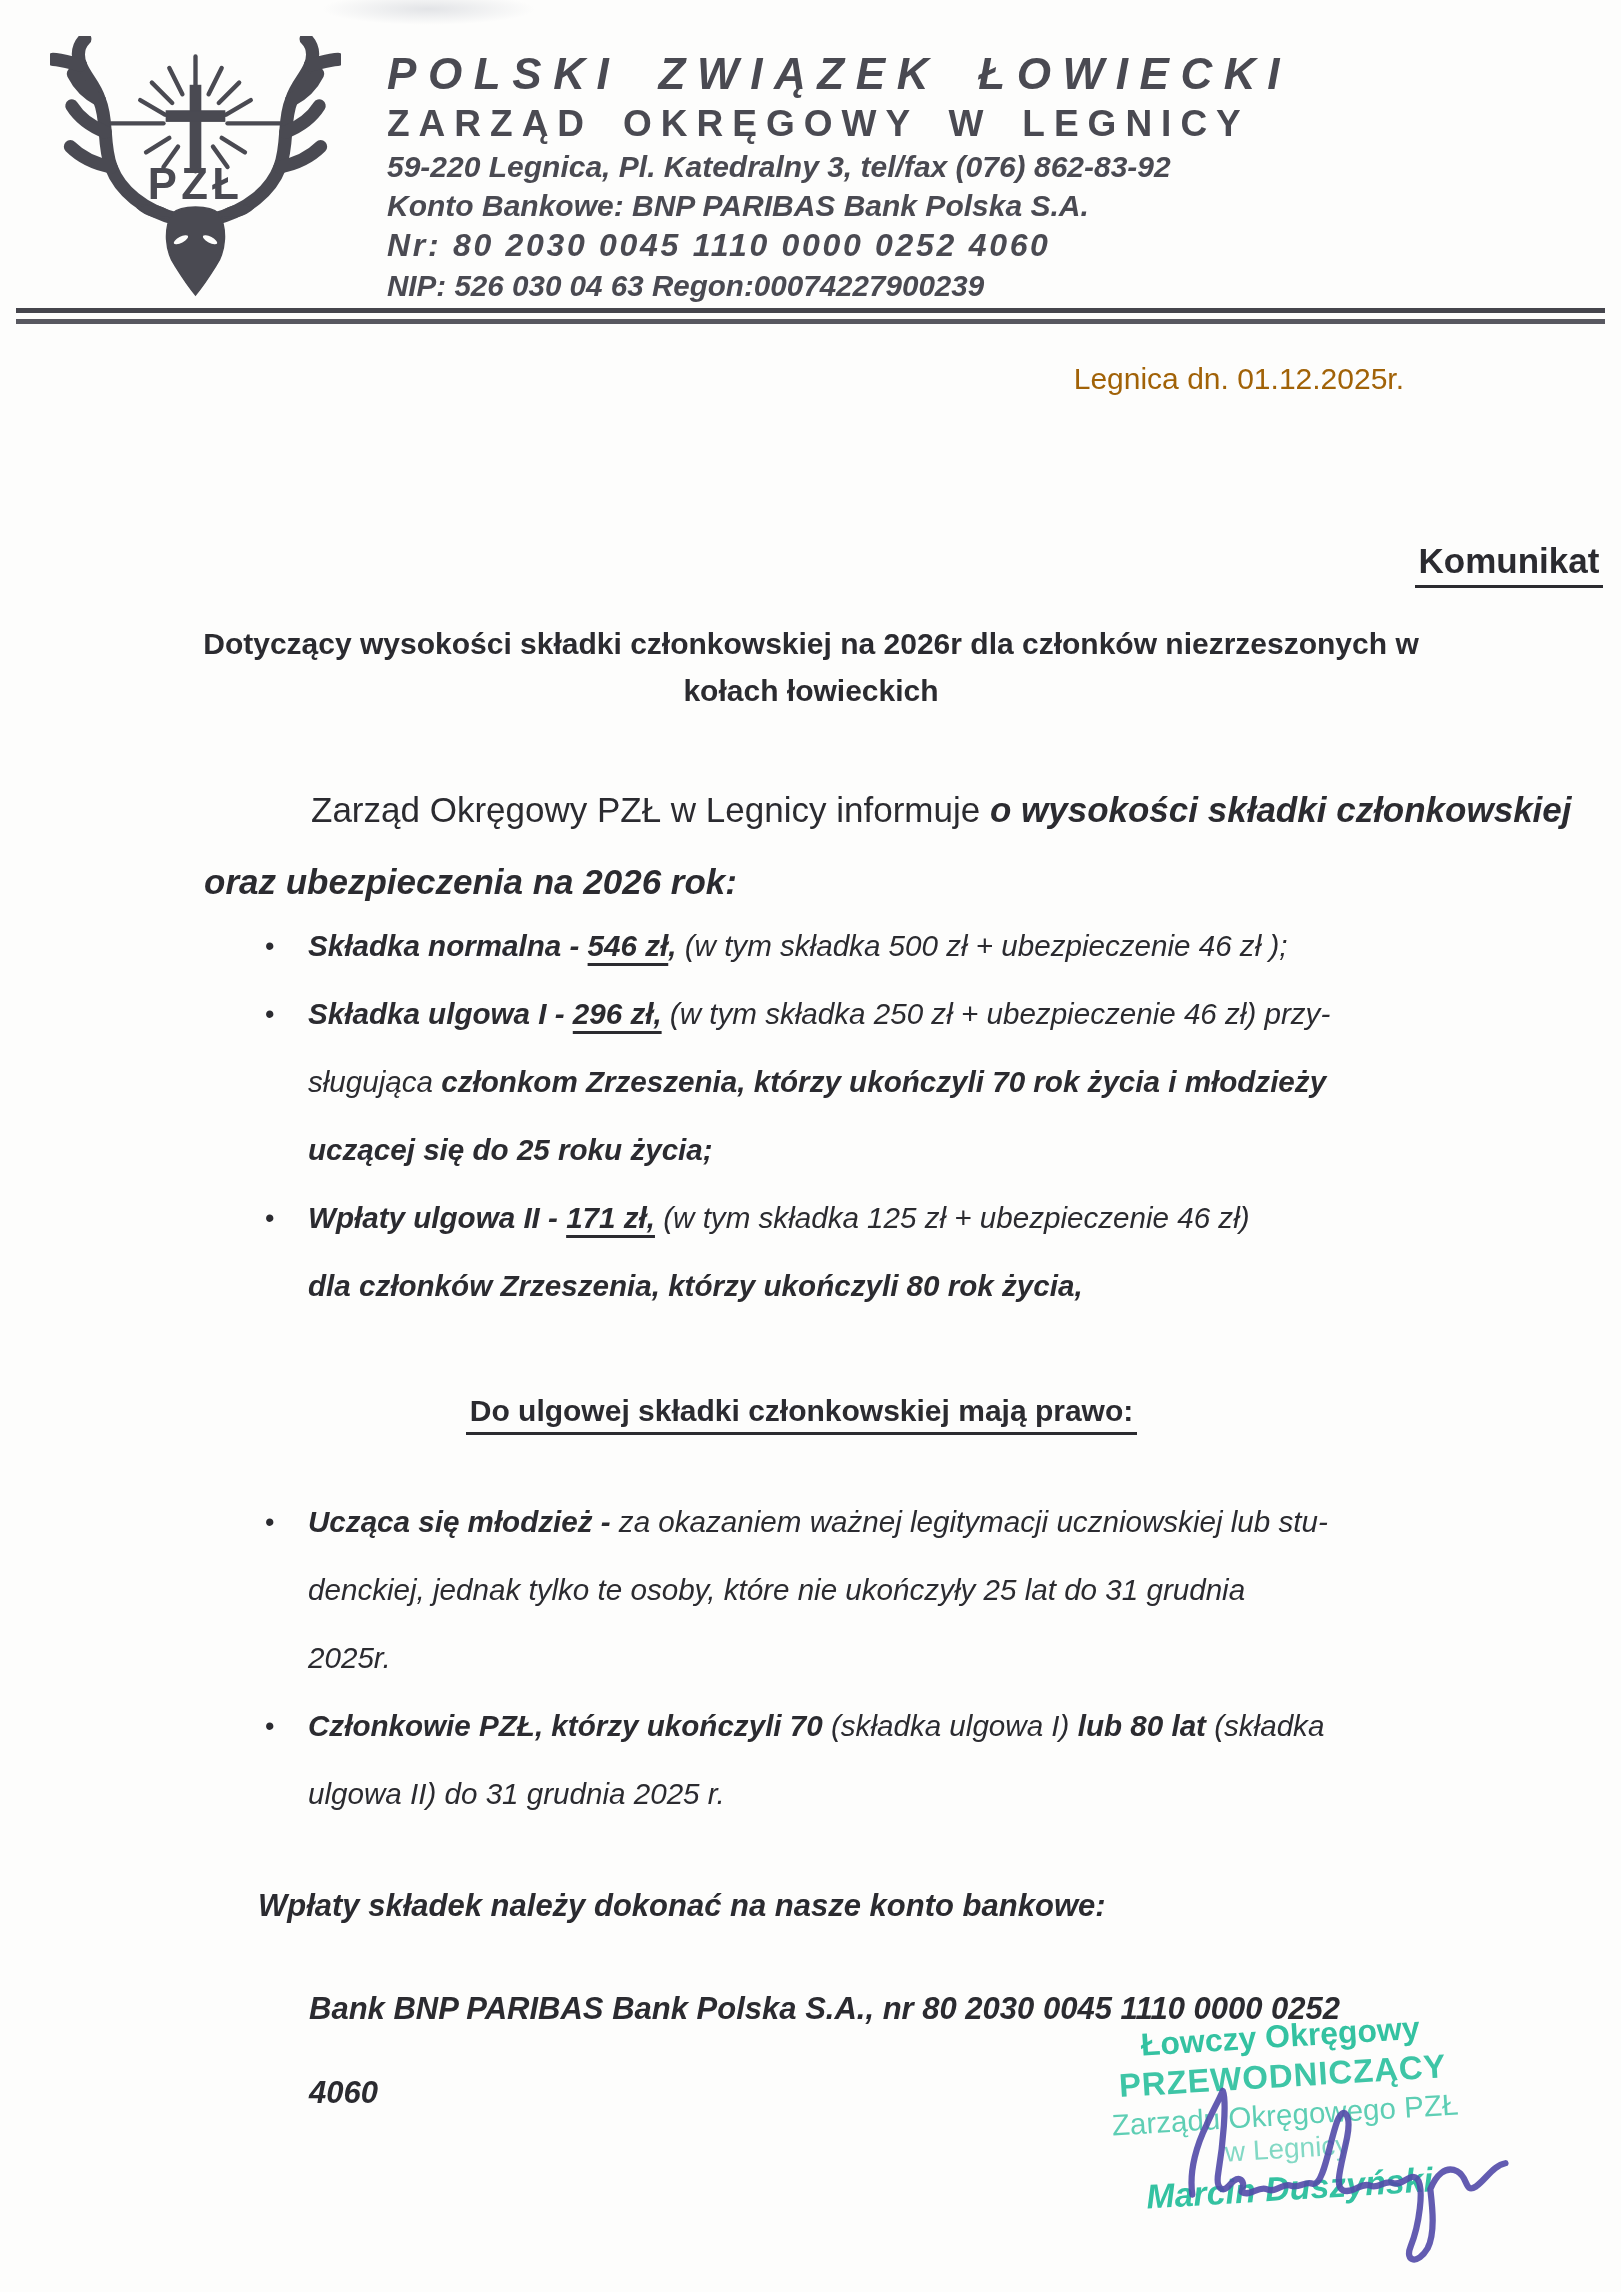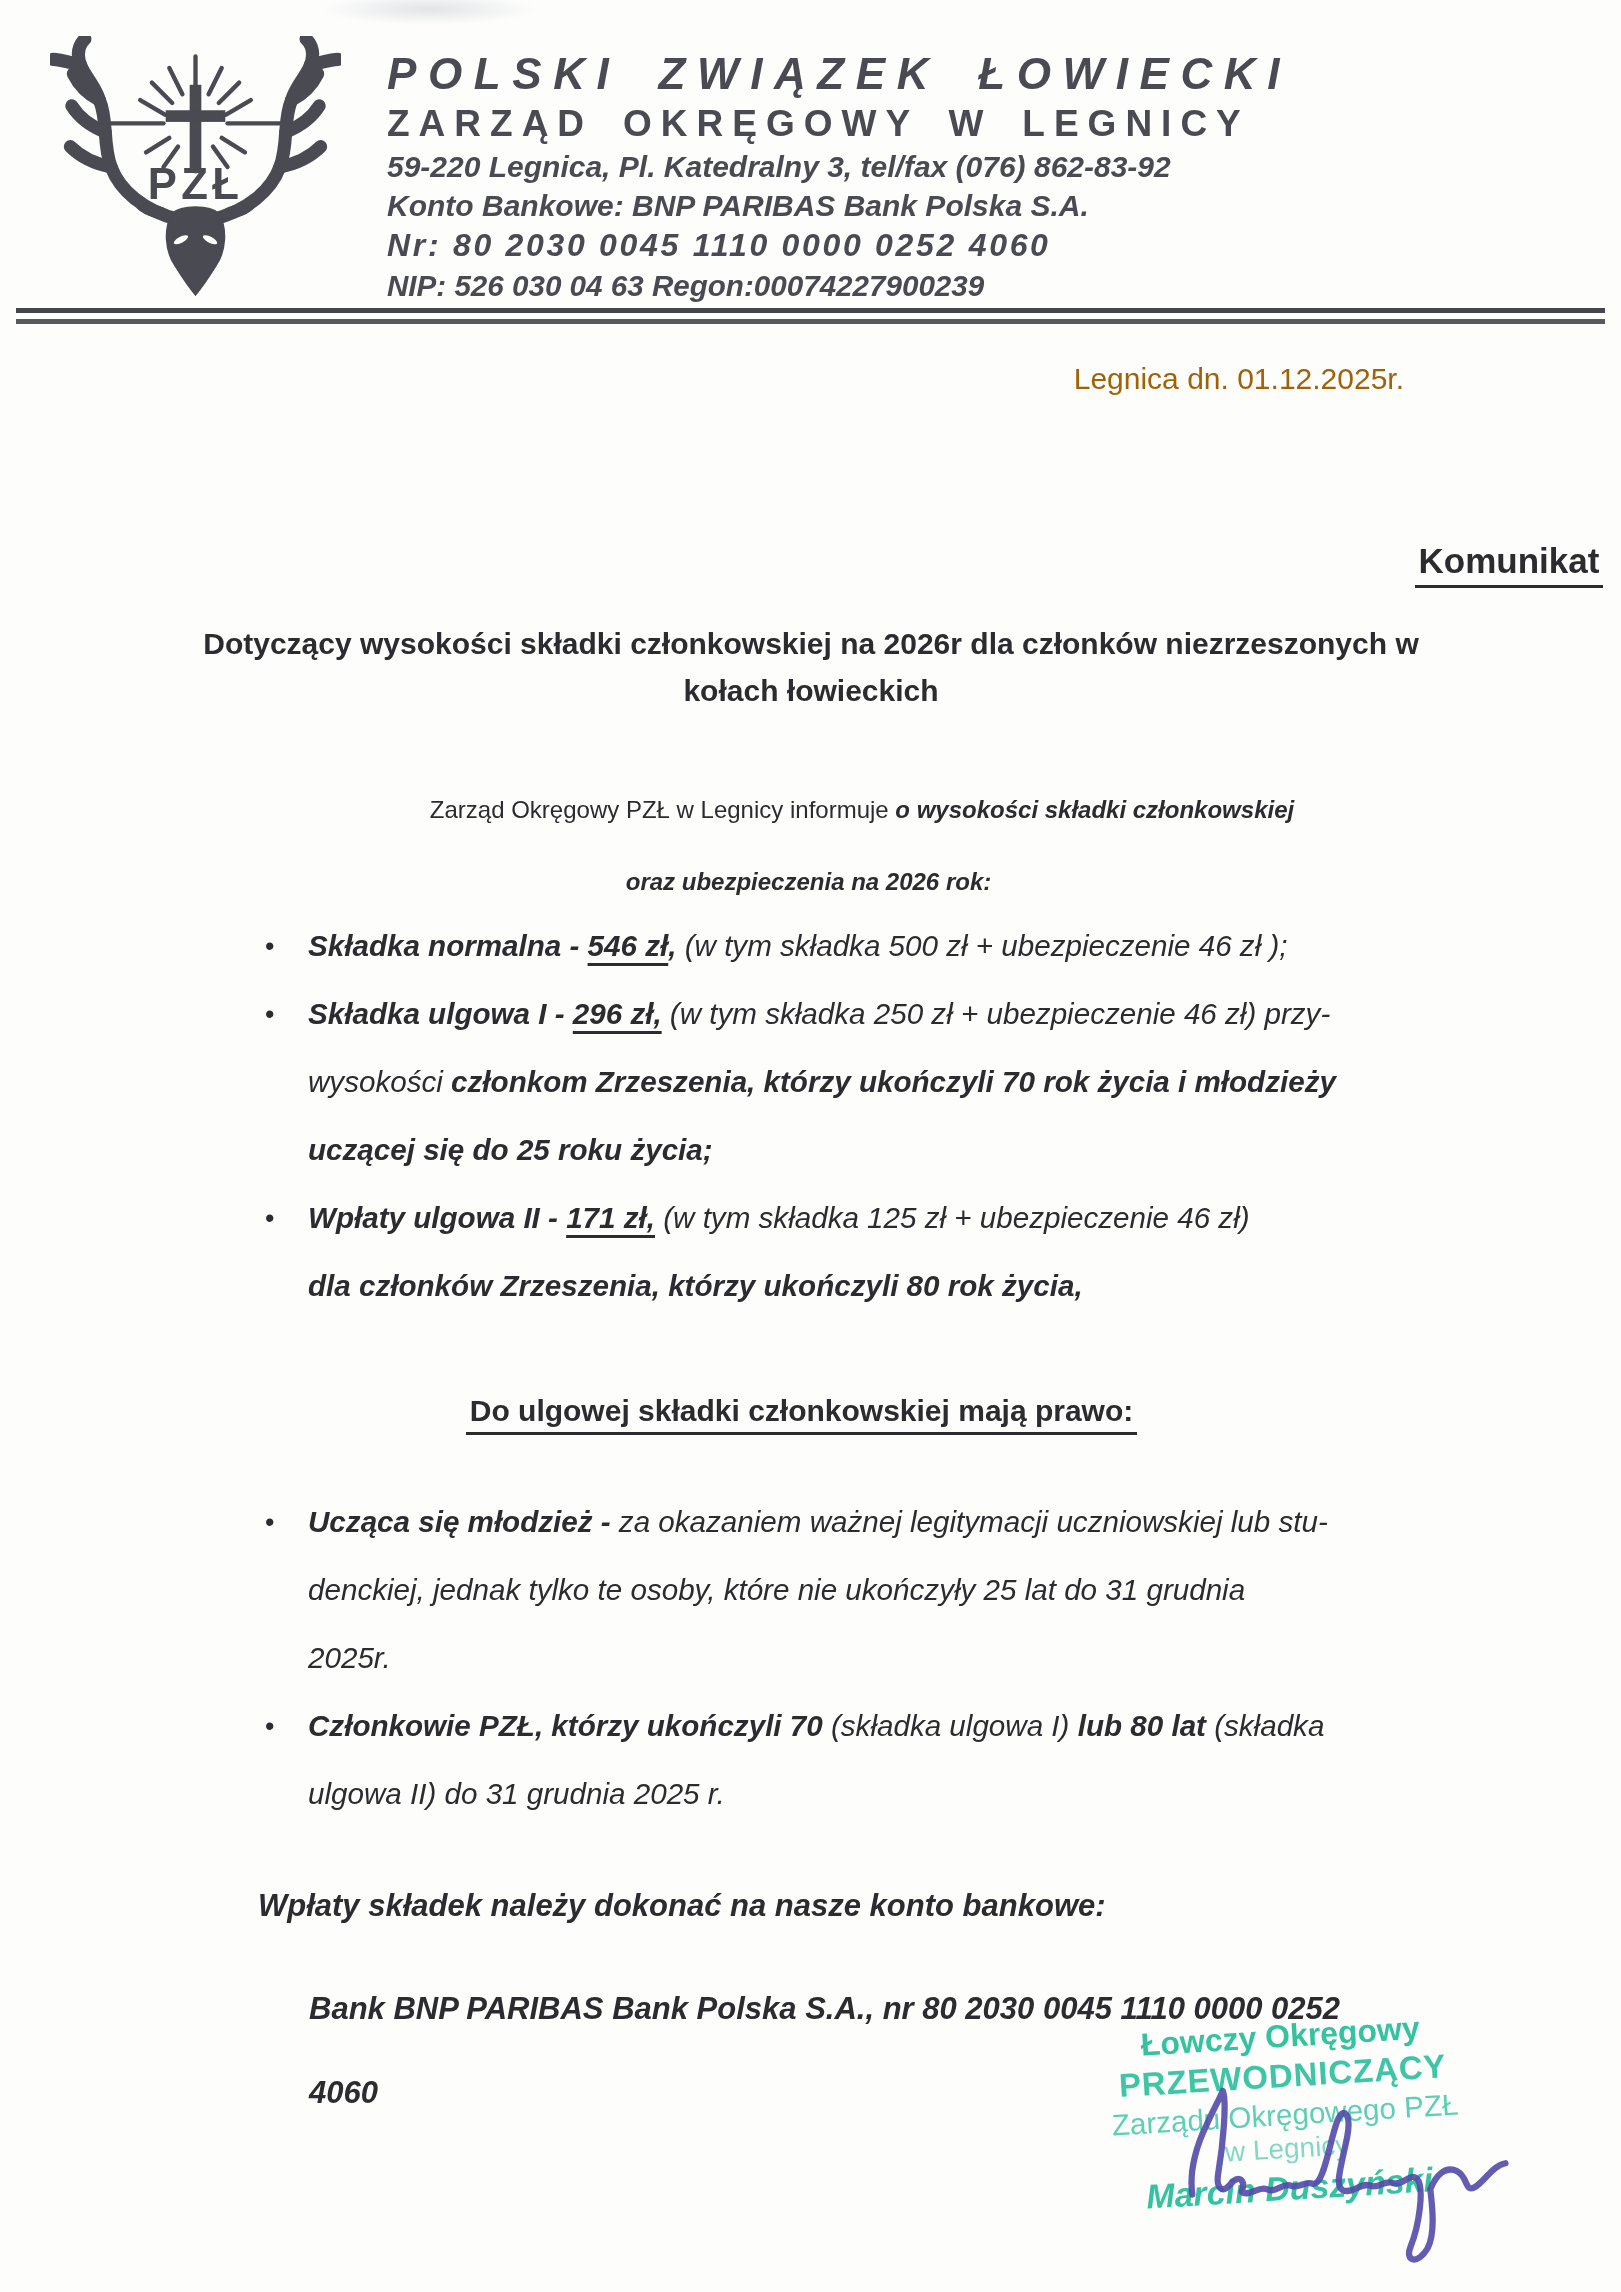--- a/index.html
+++ b/index.html
@@ -26,21 +26,21 @@
   .rule { position:absolute; left:16px; right:16px; }
   .rule1 { top:308px; height:5.4px; background:#45454c; }
   .rule2 { top:319px; height:4.5px; background:#4a4a52; opacity:.92; }
   
   .date { position:absolute; top:362px; right:217px; font-size:30px; color:#a16207; }
   .title { position:absolute; top:541px; left:0; width:1603px; text-align:right;
     font-size:35px; font-weight:700; }
   .u { border-bottom:3.6px solid currentColor; padding:0 3.6px 4.5px; }
   .subtitle { position:absolute; top:620px; left:202px; width:1218px; text-align:center;
     font-size:30px; font-weight:700; line-height:47px; }
-  .intro { position:absolute; left:204px; top:774px; width:1209px; font-size:24px; line-height:72px;text-align:center; }
+  .intro { position:absolute; left:204px; top:774px; width:1209px; font-size:35px; line-height:72px; }
   .intro .tline:first-child { text-indent:107px; }
   .tline { white-space:nowrap; }
   .list { position:absolute; font-size:29.6px; line-height:68px; }
   .fees   { left:265px; top:912px; width:1173px; }
   .rights { left:265px; top:1488px; width:1173px; }
   .bullet { display:flex; }
   .bullet .mark { width:43px; font-size:27px; flex:none; }
   .bullet .bcontent { flex:1; min-width:0; }
   .run-n  { font-style:normal; font-weight:400; }
   .run-i  { font-style:italic; font-weight:400; }
@@ -151,21 +151,21 @@
     <div class="bullet">
       <span class="mark">•</span>
       <div class="bcontent">
           <div class="tline"><span class="run-bi">Składka normalna -  </span><span class="run-biu">546 zł</span><span class="run-bi">, </span><span class="run-i">(w tym składka 500 zł  + ubezpieczenie 46 zł );</span></div>
         </div>
     </div>
     <div class="bullet">
       <span class="mark">•</span>
       <div class="bcontent">
           <div class="tline"><span class="run-bi">Składka ulgowa I - </span><span class="run-biu">296 zł,</span><span class="run-n"> </span><span class="run-i">(w tym składka 250 zł + ubezpieczenie 46 zł) przy-</span></div>
-          <div class="tline"><span class="run-i">wysokości </span><span class="run-bi">członkom Zrzeszenia, którzy ukończyli 70 rok życia i młodzieży</span></div>
+          <div class="tline"><span class="run-i">sługująca </span><span class="run-bi">członkom Zrzeszenia, którzy ukończyli 70 rok życia i młodzieży</span></div>
           <div class="tline"><span class="run-bi">uczącej się do 25 roku życia;</span></div>
         </div>
     </div>
     <div class="bullet">
       <span class="mark">•</span>
       <div class="bcontent">
           <div class="tline"><span class="run-bi">Wpłaty ulgowa II  - </span><span class="run-biu">171 zł,</span><span class="run-n"> </span><span class="run-i">(w tym składka 125 zł + ubezpieczenie 46 zł)</span></div>
           <div class="tline"><span class="run-bi">dla członków Zrzeszenia, którzy ukończyli 80 rok życia,</span></div>
         </div>
     </div>

